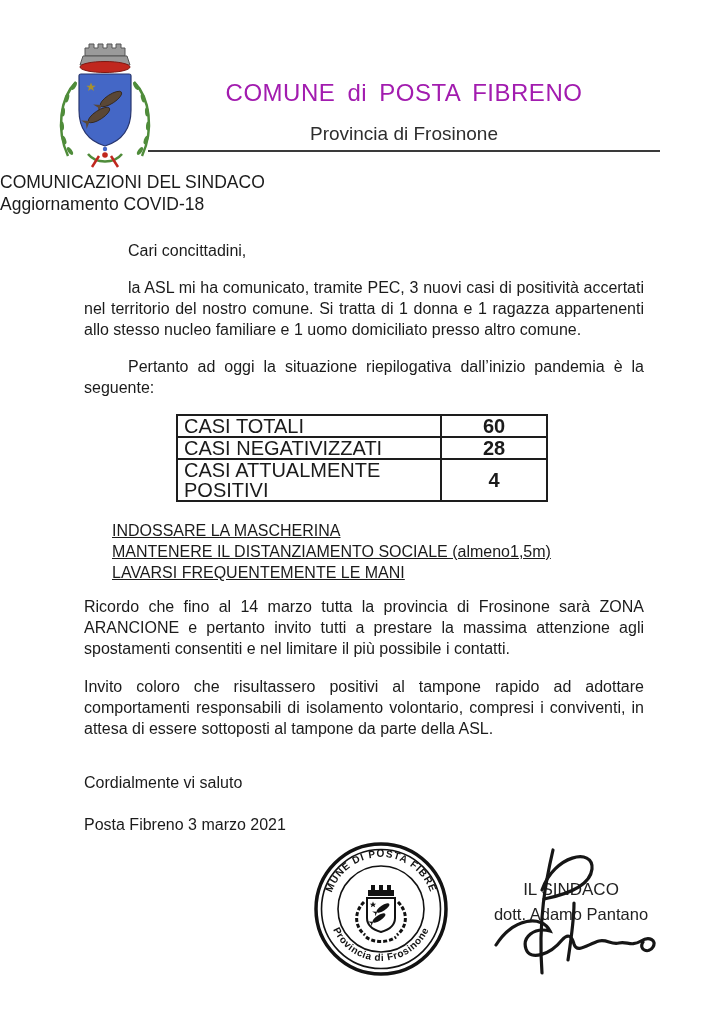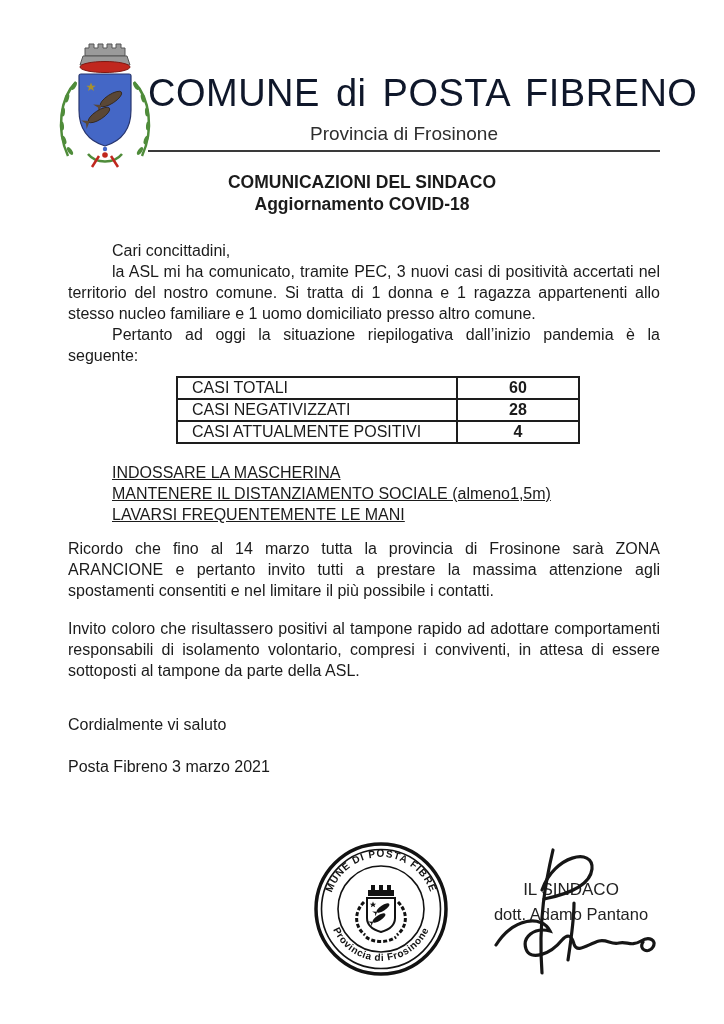--- a/index.html
+++ b/index.html
@@ -3,31 +3,31 @@
 <meta charset="utf-8">
 <style>
   html,body { margin:0; padding:0; background:#ffffff; }
   .page {
     position:relative; width:724px; height:1024px; background:#ffffff;
     font-family:"Liberation Sans", sans-serif; color:#1b1b1b; overflow:hidden;
   }
   
   .coat { position:absolute; left:50px; top:36px; width:110px; height:148px; }
   .masthead { margin:0 64px 0 148px; padding-top:76px; text-align:center; }
-  .title { font-size:38px; line-height:34px; word-spacing:5px; letter-spacing:0.5px; color:#0f172a; white-space:nowrap; }
+  .title { font-size:24px; line-height:34px; word-spacing:5px; letter-spacing:0.5px; color:#a21caf; white-space:nowrap; }
   .subtitle { font-size:19px; margin-top:13px; color:#2e2e2e; }
   .rule { border-bottom:2px solid #3a3a3a; margin-top:5px; }
-  .doc-heading { margin-top:19px; text-align:center; font-weight:700; font-size:17.5px; line-height:22px; }
+  .doc-heading { margin-top:19px; text-align:left; font-weight:400; font-size:17.5px; line-height:22px; }
   
   .content { margin:25px 64px 0 68px; font-size:16px; line-height:21px; }
-  .content p { margin:0; }
+  .content p { margin:16px; }
   .just { text-align:justify; }
   .indent { text-indent:44px; }
   table.covid { border-collapse:collapse; margin:10px 0 0 108px; }
-  table.covid td { border:2px solid #1d1d1d; height:20px; line-height:20px; padding:0 14px; font-size:16px; }
+  table.covid td { border:2px solid #1d1d1d; height:20px; line-height:20px; padding:0 6px; font-size:20px; }
   td.lbl { width:250px; }
   td.val { width:92px; text-align:center; font-weight:700; }
   .para3 { margin-top:16px !important; }
   .rules { margin:18px 0 0 44px;text-decoration:underline; }
   .rules div { line-height:21px; }
   .para4 { margin-top:13px !important; }
   .para5 { margin-top:17px !important; }
   .closing { margin-top:33px !important; }
   .dateline { margin-top:21px !important; }
   

